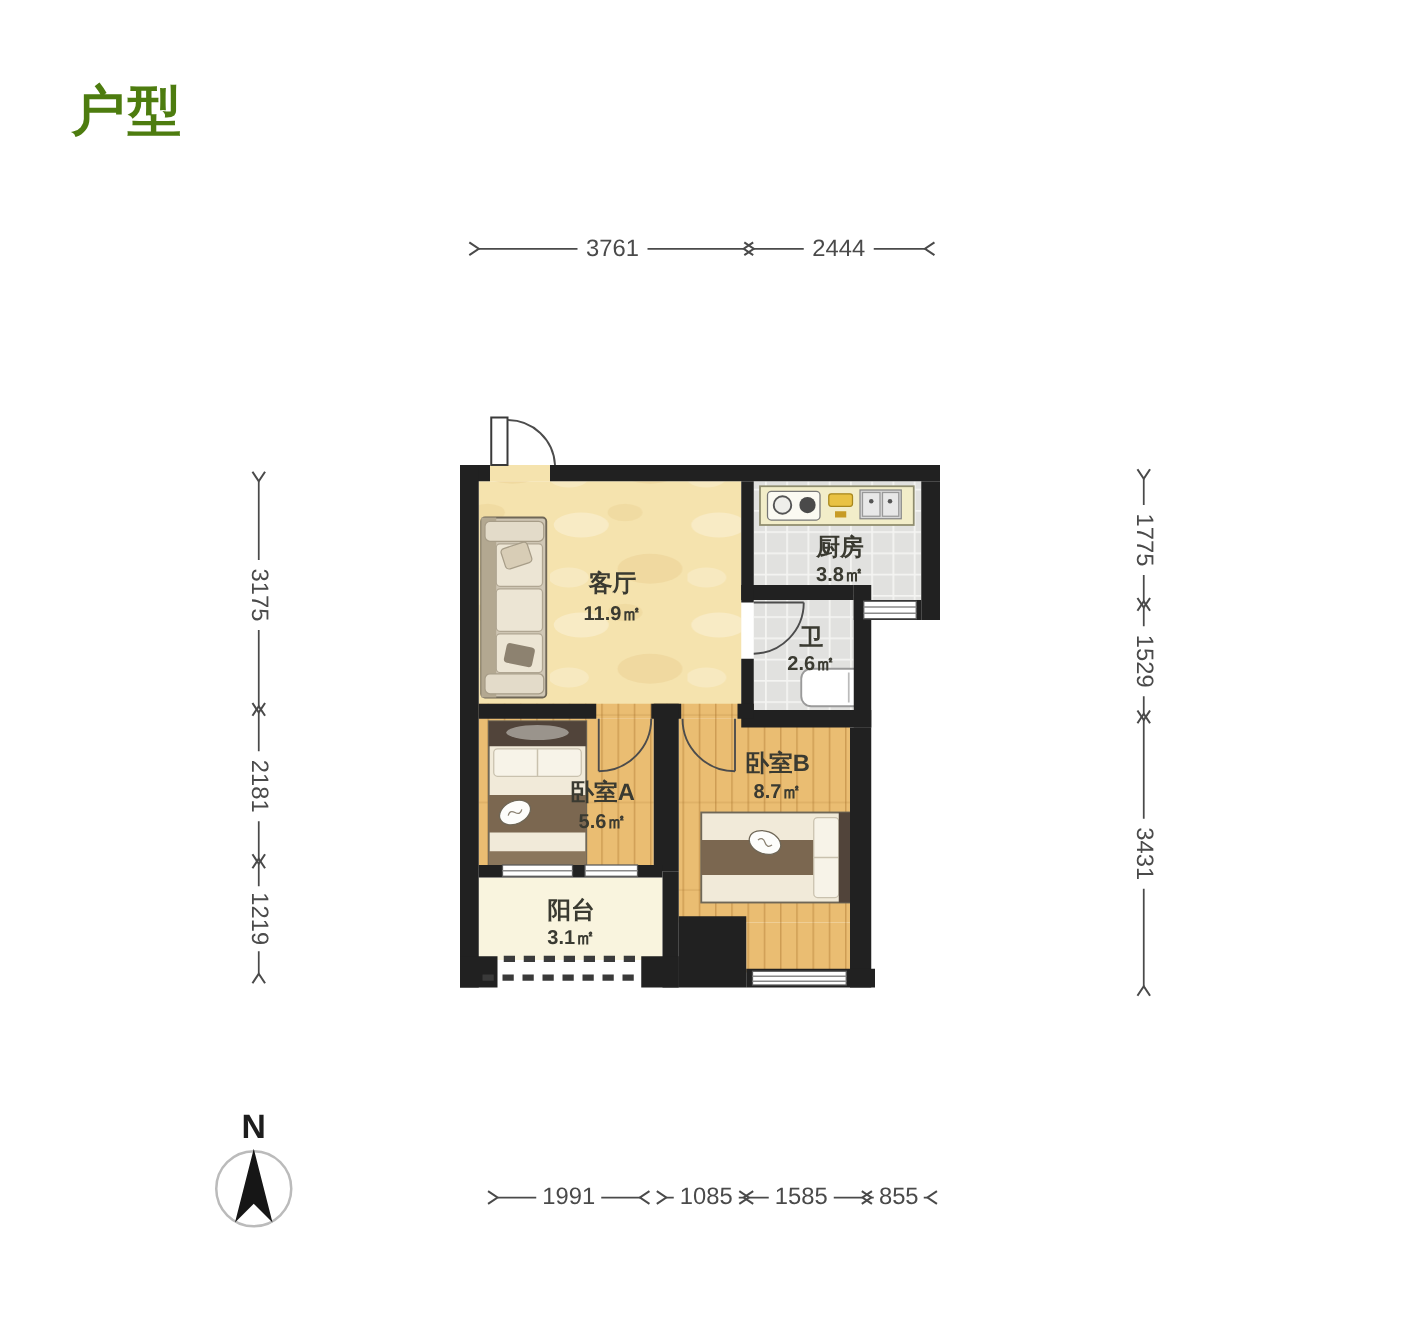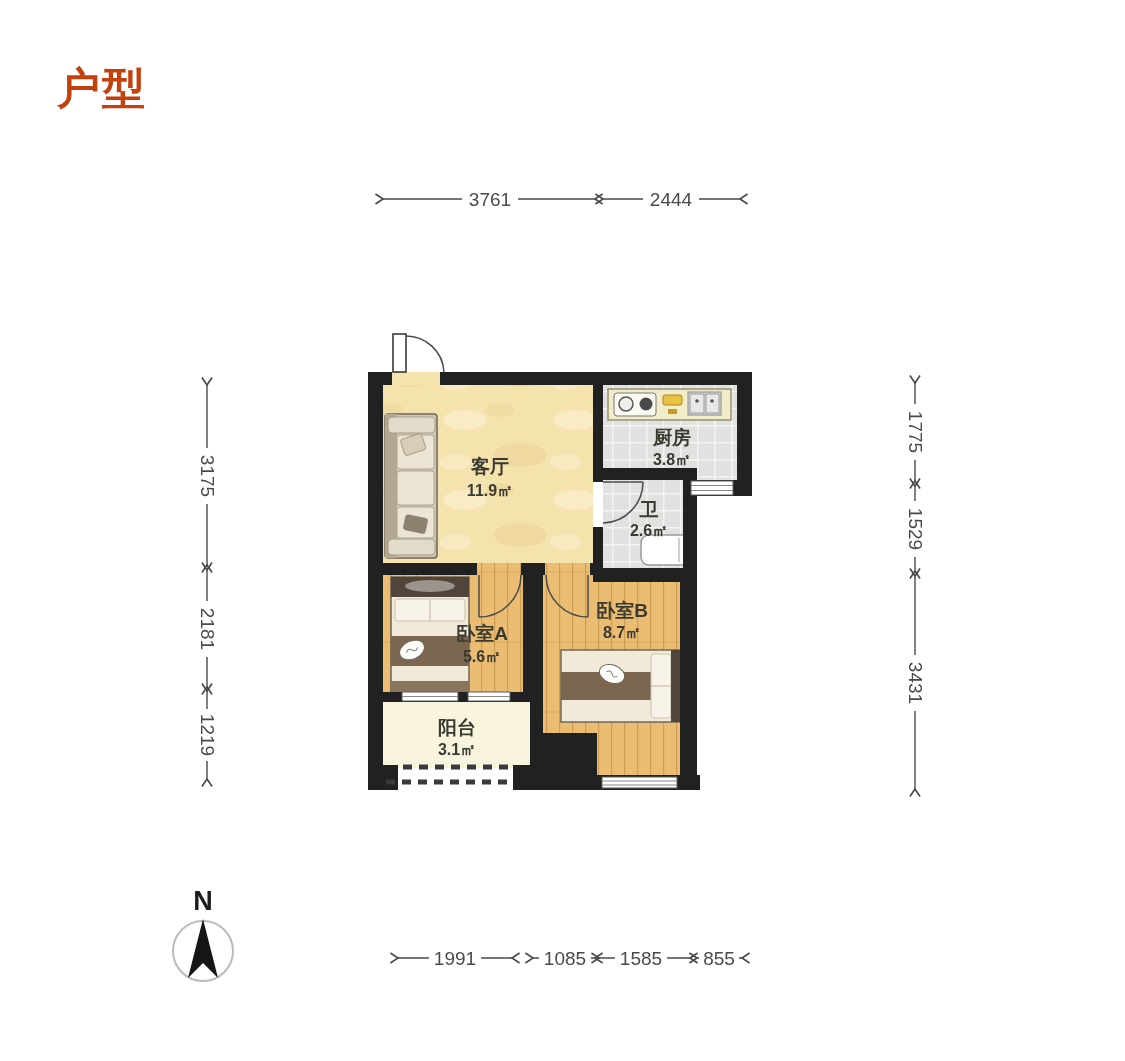--- a/index.html
+++ b/index.html
@@ -1,19 +1,19 @@
 <!DOCTYPE html>
 <html style="--wall: #212121; --livingFloor: #f5e3ae; --woodFloor: #eabd72; --tileFloor: #e1e1df; --balconyFloor: #f9f4de; --counter: #f2edc9; --dim: #4a4a4a; --label: #3a3a31;"><head>
 <meta charset="utf-8">
 <style>
   html,body{margin:0;padding:0;background:#ffffff;}
   #stage{position:relative;width:1125px;height:1061px;background:#fff;overflow:hidden;
          font-family:"Liberation Sans","DejaVu Sans",sans-serif;}
   #page-title{position:absolute;left:57px;top:60px;font-size:43px;font-weight:700;
-              color:#c2410c;letter-spacing:2px;}
+              color:#4d7c0f;letter-spacing:2px;}
   svg text{font-family:"Liberation Sans","DejaVu Sans",sans-serif;}
   .wall{fill:var(--wall);}
   .dim-line{stroke:var(--dim);stroke-width:1.4;fill:none;}
   .dim-text{fill:var(--dim);font-size:19px;}
   .room-name{fill:var(--label);font-size:19px;font-weight:700;}
   .room-area{fill:var(--label);font-size:16px;font-weight:600;}
   .win{fill:#ffffff;stroke:#5a5a5a;stroke-width:1;}
   .winline{stroke:#8a8a8a;stroke-width:1.2;}
   .door{fill:none;stroke:#4c4c4c;stroke-width:1.5;}
   .doorleaf{fill:#ffffff;stroke:#3a3a3a;stroke-width:1.6;}

